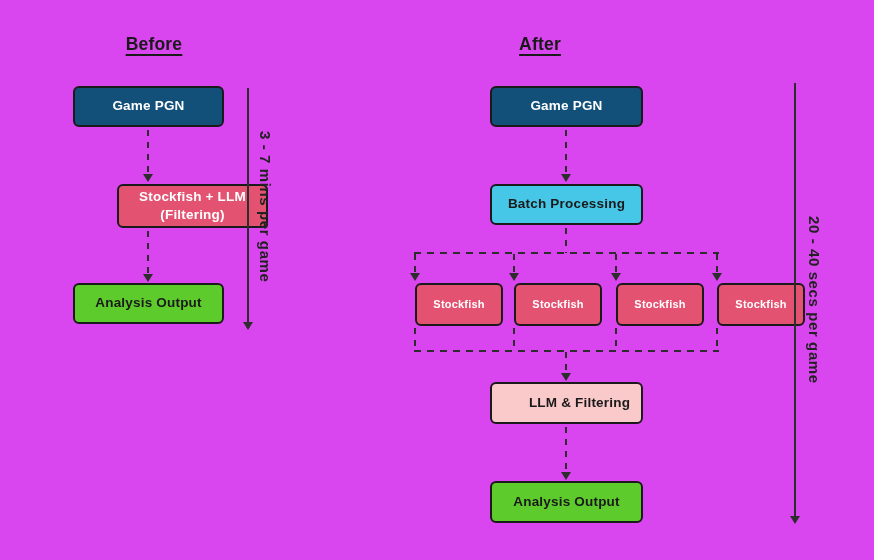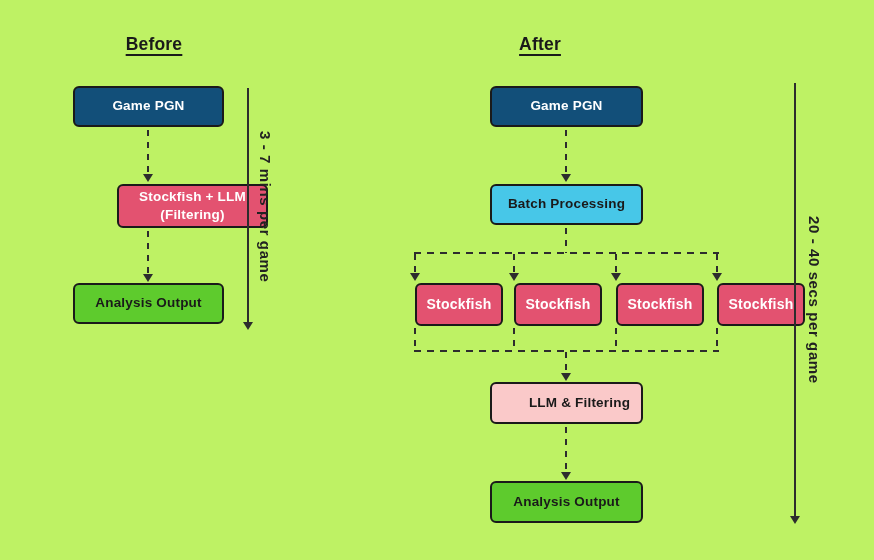--- a/index.html
+++ b/index.html
@@ -4,21 +4,21 @@
 <style>
   html, body { margin: 0; padding: 0; }
   body {
     font-family: "Liberation Sans", "DejaVu Sans", sans-serif;
     background: #ffffff;
   }
   #canvas {
     position: relative;
     width: 874px;
     height: 560px;
-    background: #bef264;
+    background: #d946ef;
     overflow: hidden;
   }
   .heading {
     position: absolute;
     width: 120px;
     text-align: center;
     font-size: 17.5px;
     font-weight: bold;
     color: #1a1a1a;
     text-decoration: underline;
@@ -39,21 +39,21 @@
     font-weight: bold;
     font-size: 13.5px;
     line-height: 1.35;
     letter-spacing: 0.2px;
   }
   .navy  { background: #124F79; color: #ffffff; }
   .pink  { background: #E35270; color: #ffffff; margin-left: 44px; }
   .green { background: #5ECB2D; color: #1a1a1a; text-align: right; }
   .lblue { background: #47C7E8; color: #1a1a1a; }
   .lpink { background: #FAC9C9; color: #1a1a1a; padding-left: 26px; }
-  .worker { font-size: 14px; }
+  .worker { font-size: 11px; }
   .vdash {
     position: absolute;
     width: 2px;
     background: repeating-linear-gradient(to bottom, #2d2d2d 0 6px, transparent 6px 12px);
   }
   .hdash {
     position: absolute;
     height: 2px;
     background: repeating-linear-gradient(to right, #2d2d2d 0 7px, transparent 7px 13px);
   }

